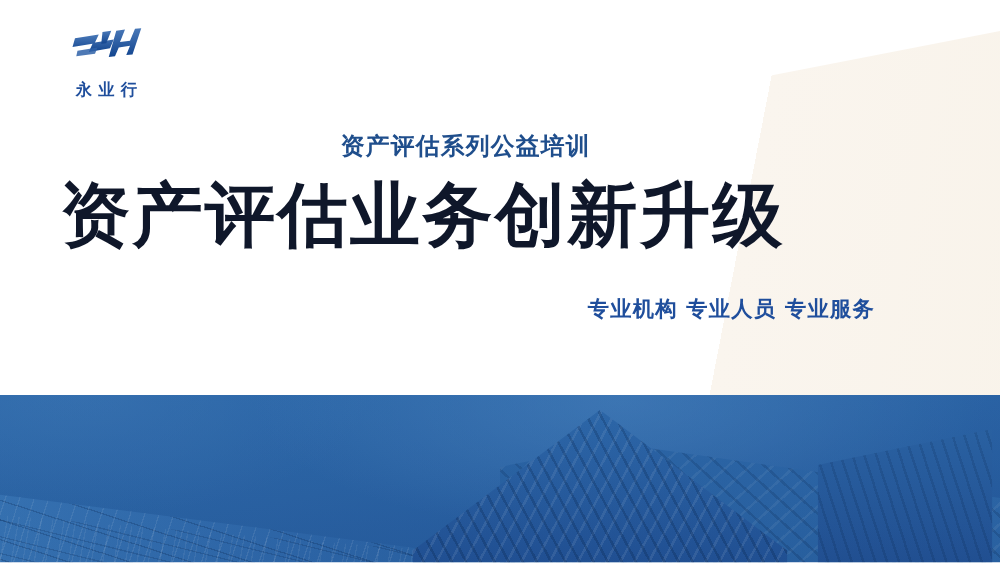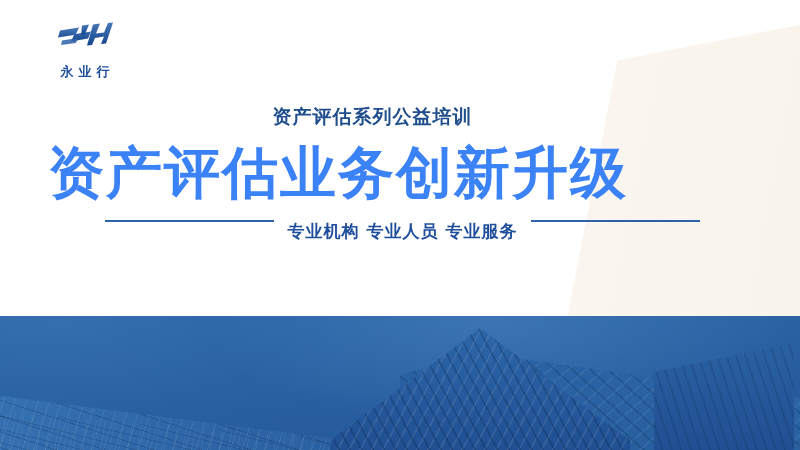--- a/index.html
+++ b/index.html
@@ -86,34 +86,35 @@
   .title {
     position: absolute;
     left: 0;
     top: 142px;
     width: 676px;
     text-align: center;
     font-size: 56px;
     line-height: 62px;
     font-weight: bold;
     letter-spacing: 2px;
-    color: #3b82f6;
+    color: #0f172a;
     font-family: "DejaVu Sans", "Liberation Sans", sans-serif;
     white-space: nowrap;
   }
 
   
   .tagline {
     position: absolute;
     left: 105px;
     top: 220px;
     width: 595px;
     display: flex;
-    align-items: flex-start;
+    align-items: flex-end;
     gap: 14px;
+    flex-direction: column;
   }
   .rule {
     flex: 1 1 auto;
     height: 2px;
     background: #2f62a8;
   }
   .tagline-text {
     flex: 0 0 auto;
     font-size: 17px;
     font-weight: bold;

